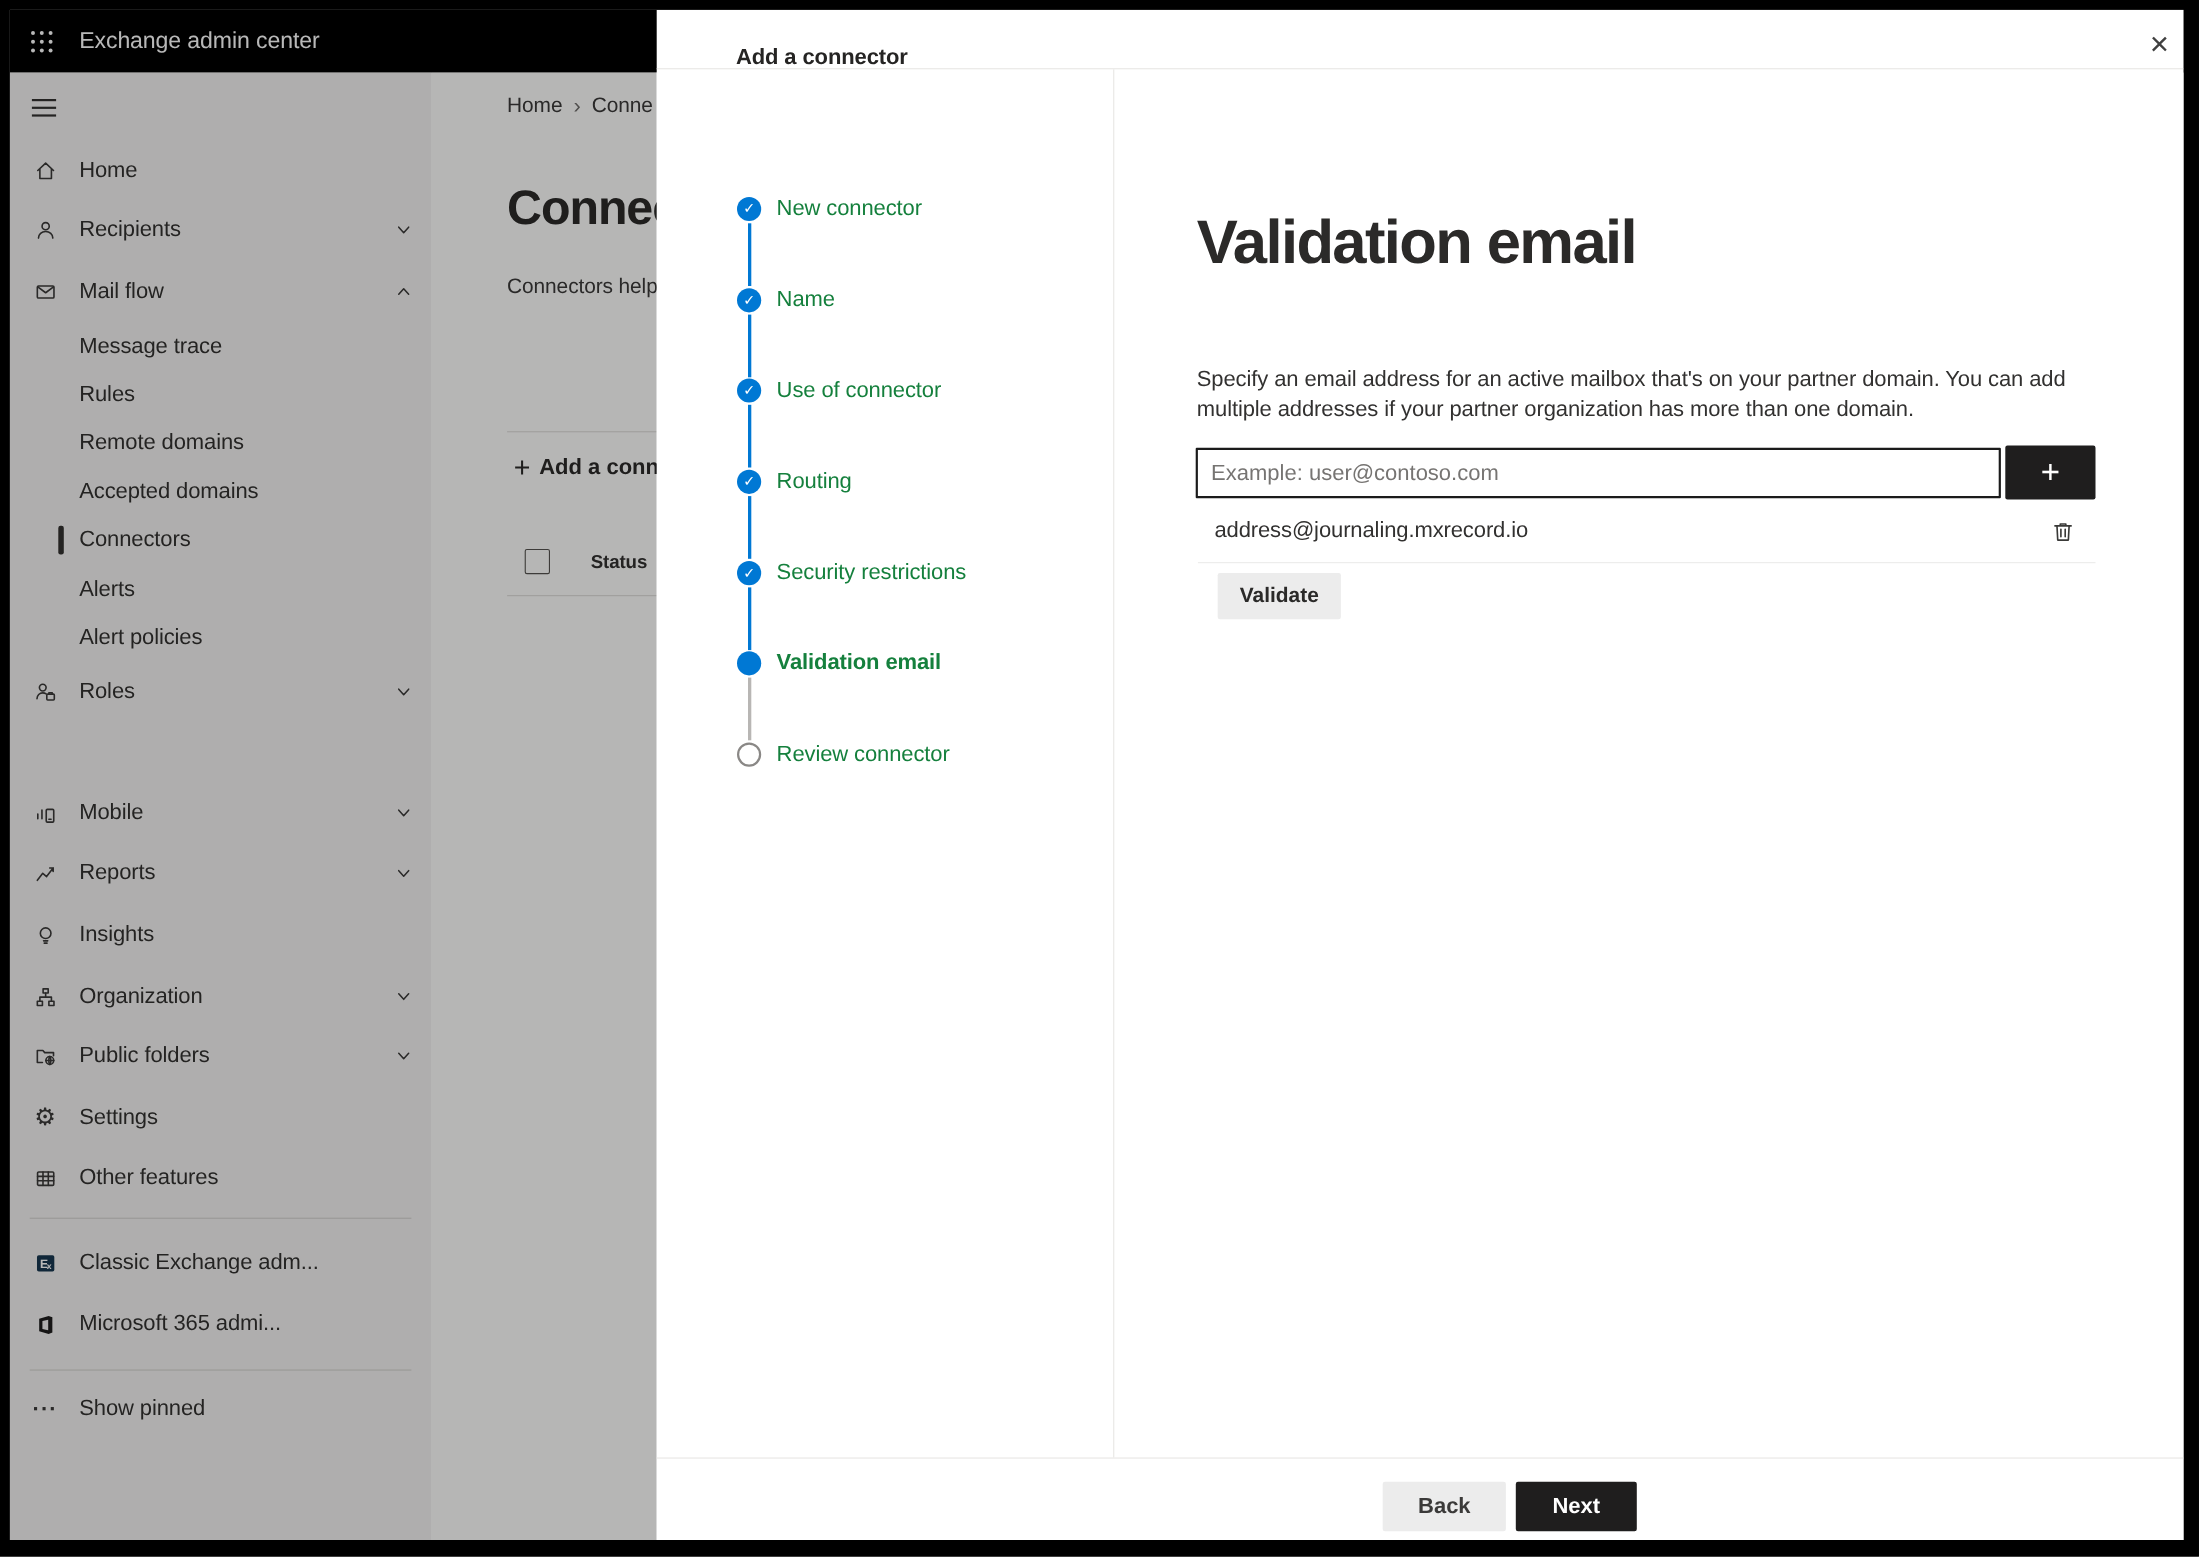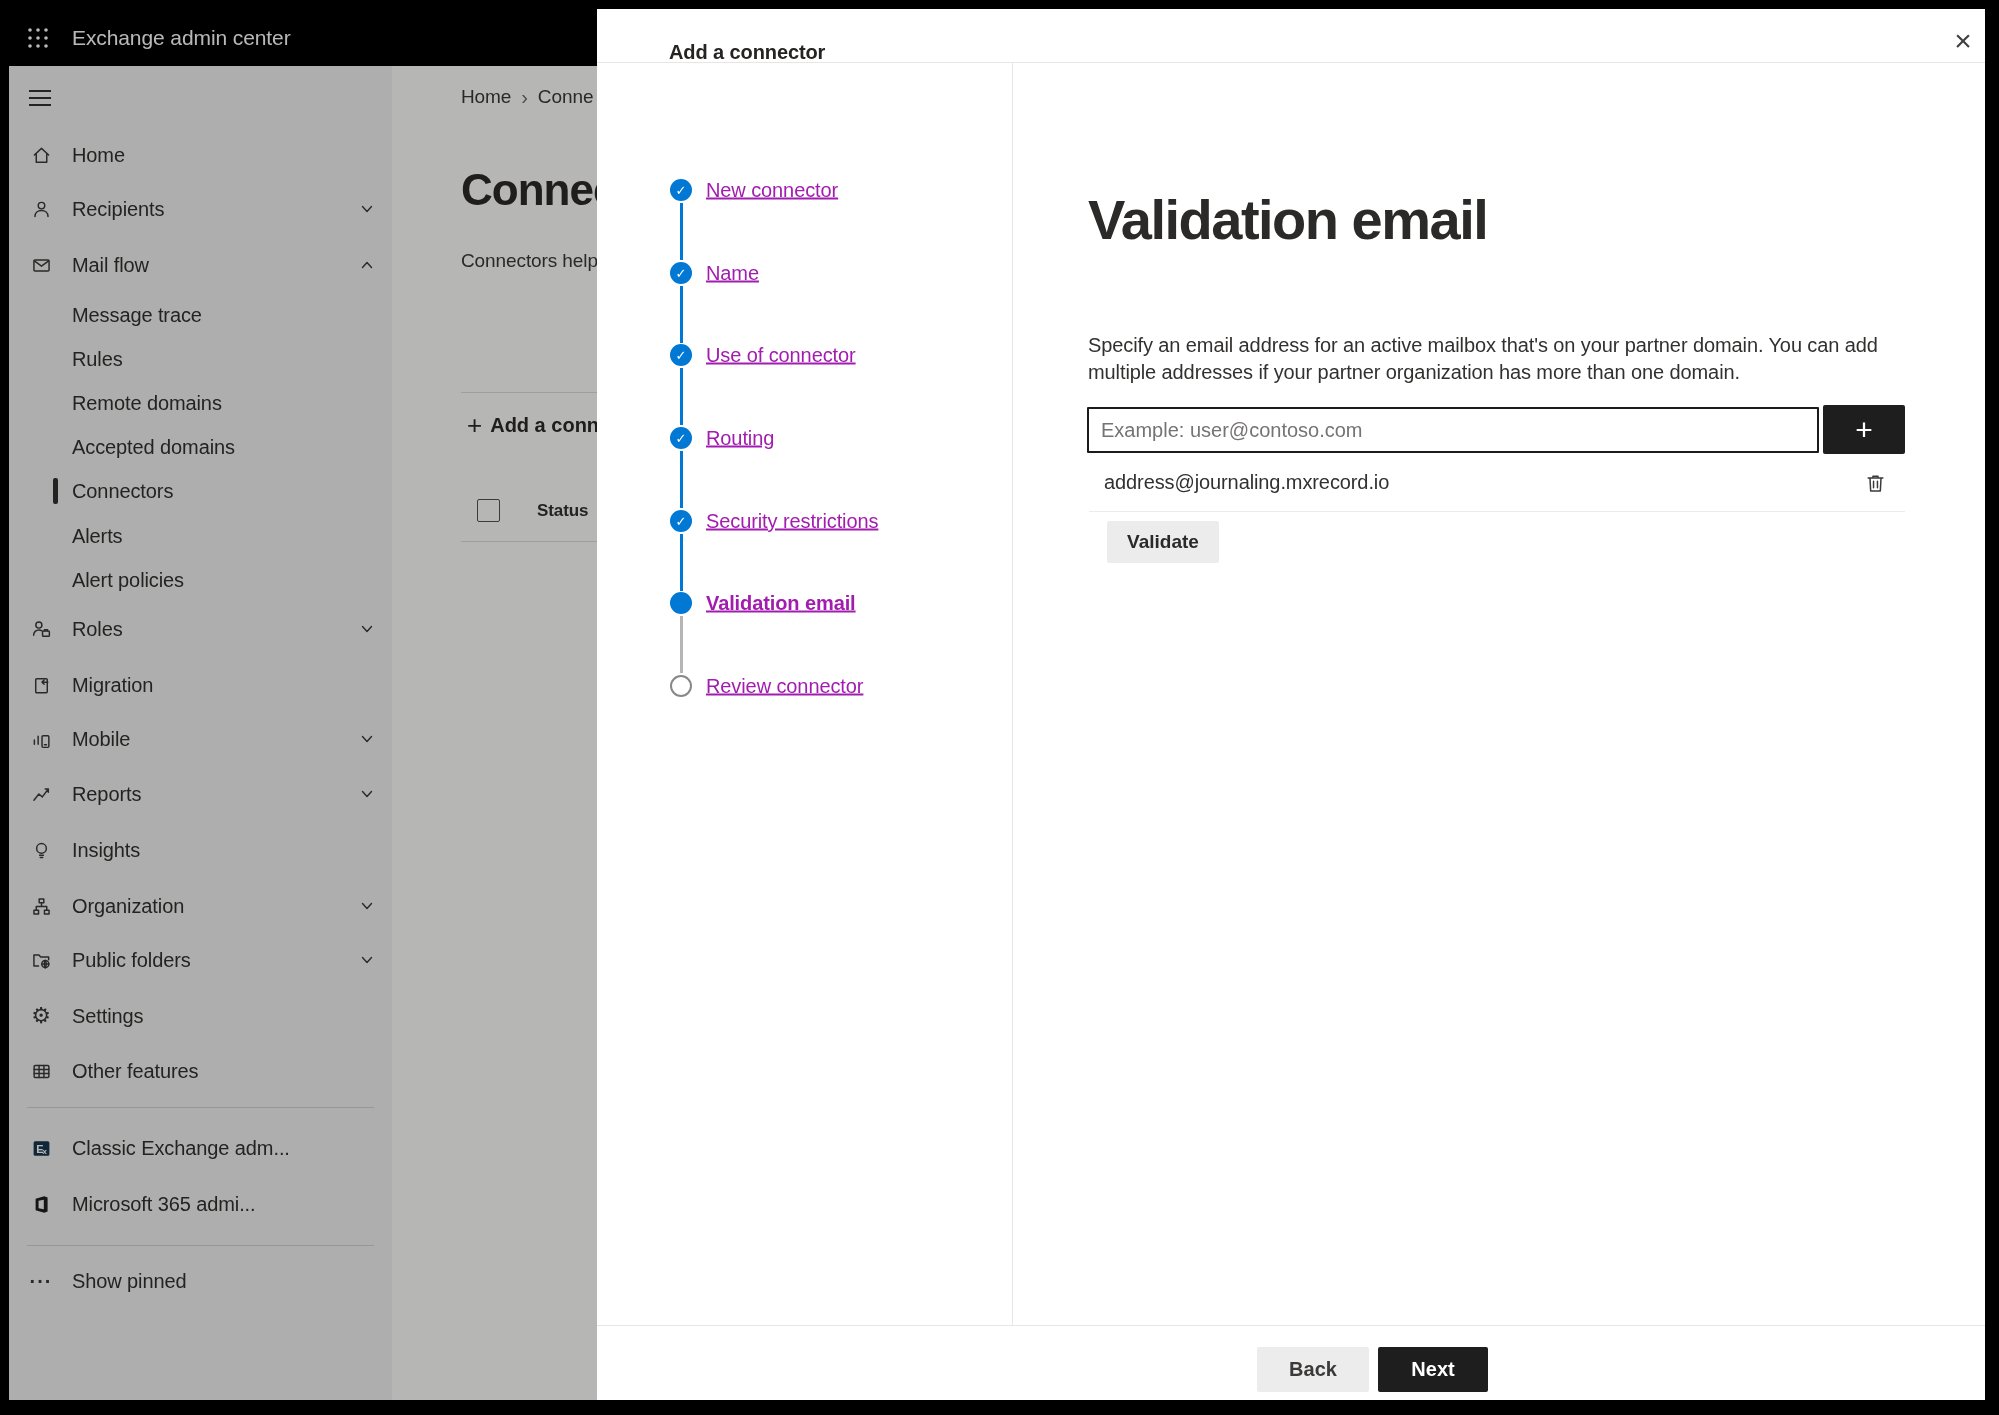--- a/index.html
+++ b/index.html
@@ -43,21 +43,21 @@
   .wiz-title{position:absolute;left:72px;top:16px;font-size:20px;font-weight:700;color:#252423;white-space:nowrap;margin-top:16px;}
   .wiz-close{position:absolute;left:1346px;top:12px;width:40px;height:40px;background:none;border:none;cursor:pointer;font-size:30px;font-weight:300;color:#404040;line-height:38px;text-align:center;padding:0;}
   .wiz-hdiv{position:absolute;left:0;top:53px;width:100%;height:1px;background:#e8e6e4;}
   .stepper{position:absolute;left:0;top:54px;width:415px;height:1262px;border-right:1px solid #e8e6e4;}
   .step{position:absolute;left:0;width:415px;height:44px;}
   .step .dot{position:absolute;left:73px;top:50%;margin-top:-11px;width:22px;height:22px;border-radius:50%;box-sizing:border-box;display:flex;align-items:center;justify-content:center;}
   .step .chk{display:none;color:#fff;font-size:13px;font-weight:700;}
   .step.done .dot,.step.current .dot{background:#0078d4;}
   .step.done .chk{display:block;}
   .step.todo .dot{background:#fff;border:2px solid #8a8886;}
-  .step .slabel{position:absolute;left:109px;top:50%;transform:translateY(-50%);font-size:20px;color:#a21caf;white-space:nowrap;text-decoration:underline;}
+  .step .slabel{position:absolute;left:109px;top:50%;transform:translateY(-50%);font-size:20px;color:#15803d;white-space:nowrap;}
   .step.current .slabel{font-weight:700;}
   .seg{position:absolute;left:83px;width:3px;height:57px;background:#0078d4;}
   .seg.gray{background:#b8b6b4;}
   
   .wiz-heading{position:absolute;left:491px;top:178px;font-size:56px;font-weight:700;color:#2b2a29;letter-spacing:-1.5px;white-space:nowrap;}
   .wiz-desc{position:absolute;left:491px;top:323px;font-size:20px;line-height:27px;color:#323130;}
   .wiz-desc span{display:block;white-space:nowrap;}
   .email-input{position:absolute;left:490px;top:398px;width:732px;height:46px;box-sizing:border-box;border:2px solid #1b1b1b;border-radius:1px;font-size:20px;padding:0 12px;color:#323130;font-family:inherit;outline:none;background:#fff;}
   .email-input::placeholder{color:#767472;opacity:1;}
   .plusbtn{position:absolute;left:1226px;top:396px;width:82px;height:49px;background:#1f1e1e;border:none;border-radius:2px;cursor:pointer;color:#fff;font-size:30px;font-weight:300;line-height:46px;text-align:center;padding:0;}
@@ -161,29 +161,20 @@
           <path d="M2.5 15.5 C2.5 12.4 4.8 10.4 7.5 10.4 C8.6 10.4 9.6 10.7 10.4 11.2"></path>
           <rect x="11" y="11.5" width="6.5" height="5" rx="0.8"></rect>
           <path d="M12.8 11.5 V10.3 H15.7 V11.5"></path>
         </svg>
       </span>
     <span class="lbl">Roles</span>
     <svg class="chev sv" viewBox="0 0 14 14">
         <path d="M2.5 4.5 L7 9.5 L11.5 4.5"></path>
       </svg>
   </div>
-  <div class="nav" style="top:654px">
-    <span class="ico">
-        <svg class="sv" width="21" height="21" viewBox="0 0 20 20">
-          <rect x="4.5" y="3.5" width="11" height="13.5" rx="1"></rect>
-          <path d="M16 6.8 H10.5 M12.5 4.8 L10.5 6.8 L12.5 8.8"></path>
-        </svg>
-      </span>
-    <span class="lbl">Migration</span>
-  </div>
   <div class="nav" style="top:708px">
     <span class="ico">
         <svg class="sv" width="21" height="21" viewBox="0 0 20 20">
           <path d="M3.2 14.5 V10.5 M6.8 14.5 V7"></path>
           <rect x="10.5" y="6.5" width="6.5" height="11" rx="1"></rect>
           <path d="M12.8 15 H14.7"></path>
         </svg>
       </span>
     <span class="lbl">Mobile</span>
     <svg class="chev sv" viewBox="0 0 14 14">

